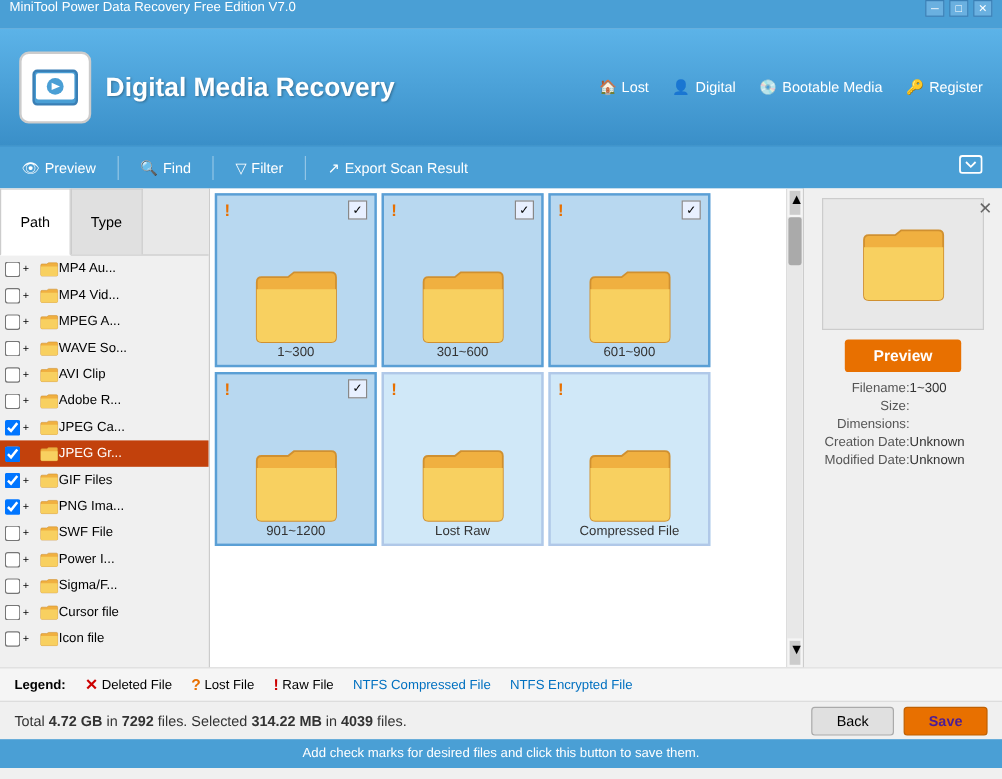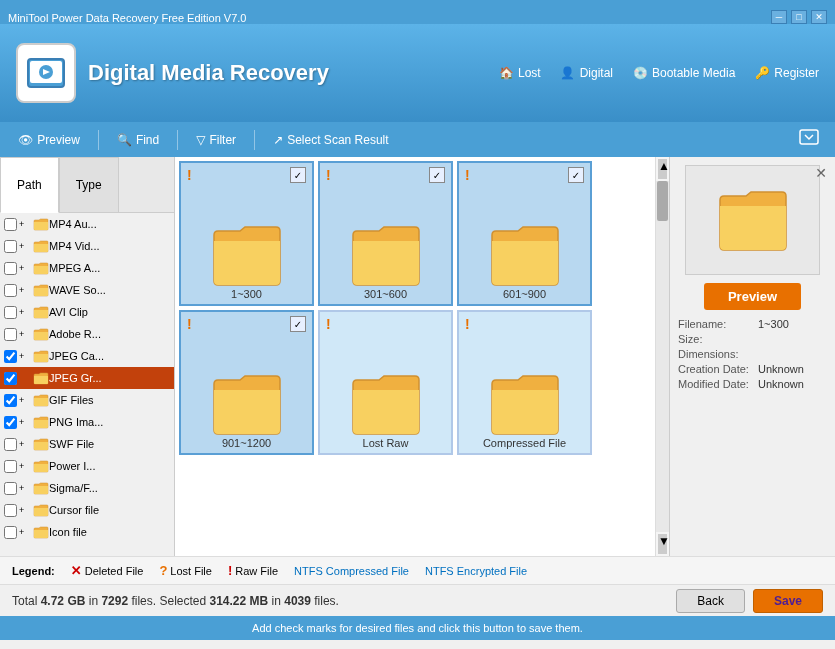--- a/index.html
+++ b/index.html
@@ -3,21 +3,21 @@
   <meta charset="utf-8">
   <style>
     * { box-sizing: border-box; margin: 0; padding: 0; }
     body { font-family: Arial, sans-serif; font-size: 12px; background: #f0f0f0; width: 835px; height: 649px; overflow: hidden; }
 
     
     .title-bar {
       background: #4a9fd5;
       height: 24px;
       display: flex;
-      align-items: flex-end;
+      align-items: flex-start;
       justify-content: space-between;
       padding: 0 8px;
       color: white;
       font-size: 11px;
     }
     .title-bar-controls { display: flex; gap: 4px; }
     .title-btn {
       width: 16px; height: 14px;
       background: #6ab0e0;
       border: 1px solid #3a7fb5;
@@ -190,21 +190,21 @@
       background: #e87000;
       color: white;
       border: none;
       padding: 6px 24px;
       border-radius: 3px;
       cursor: pointer;
       font-size: 13px;
       font-weight: bold;
     }
     .file-info { width: 100%; font-size: 11px; color: #333; }
-    .file-info-row { display: flex; margin-bottom: 3px; }
+    .file-info-row { display: flex; margin-bottom: 3px; text-align: right; }
     .file-info-label { color: #555; min-width: 80px; }
     .file-info-value { color: #333; }
 
     
     .legend-bar {
       height: 28px;
       background: #f5f5f5;
       border-top: 1px solid #ddd;
       display: flex;
       align-items: center;
@@ -318,21 +318,21 @@
     <span>Find</span>
   </button>
   <div class="toolbar-sep"></div>
   <button class="toolbar-btn">
     <span>▽</span>
     <span>Filter</span>
   </button>
   <div class="toolbar-sep"></div>
   <button class="toolbar-btn">
     <span>↗</span>
-    <span>Select Scan Result</span>
+    <span>Export Scan Result</span>
   </button>
   <div class="toolbar-export-btn">
     <svg width="20" height="18" viewBox="0 0 20 18">
       <rect x="1" y="1" width="18" height="14" rx="2" fill="none" stroke="white" stroke-width="1.5"></rect>
       <polyline points="6,6 10,10 14,6" fill="none" stroke="white" stroke-width="1.5"></polyline>
     </svg>
   </div>
 </div>
 
 <div style="display:flex; height:399px; position:relative;">

